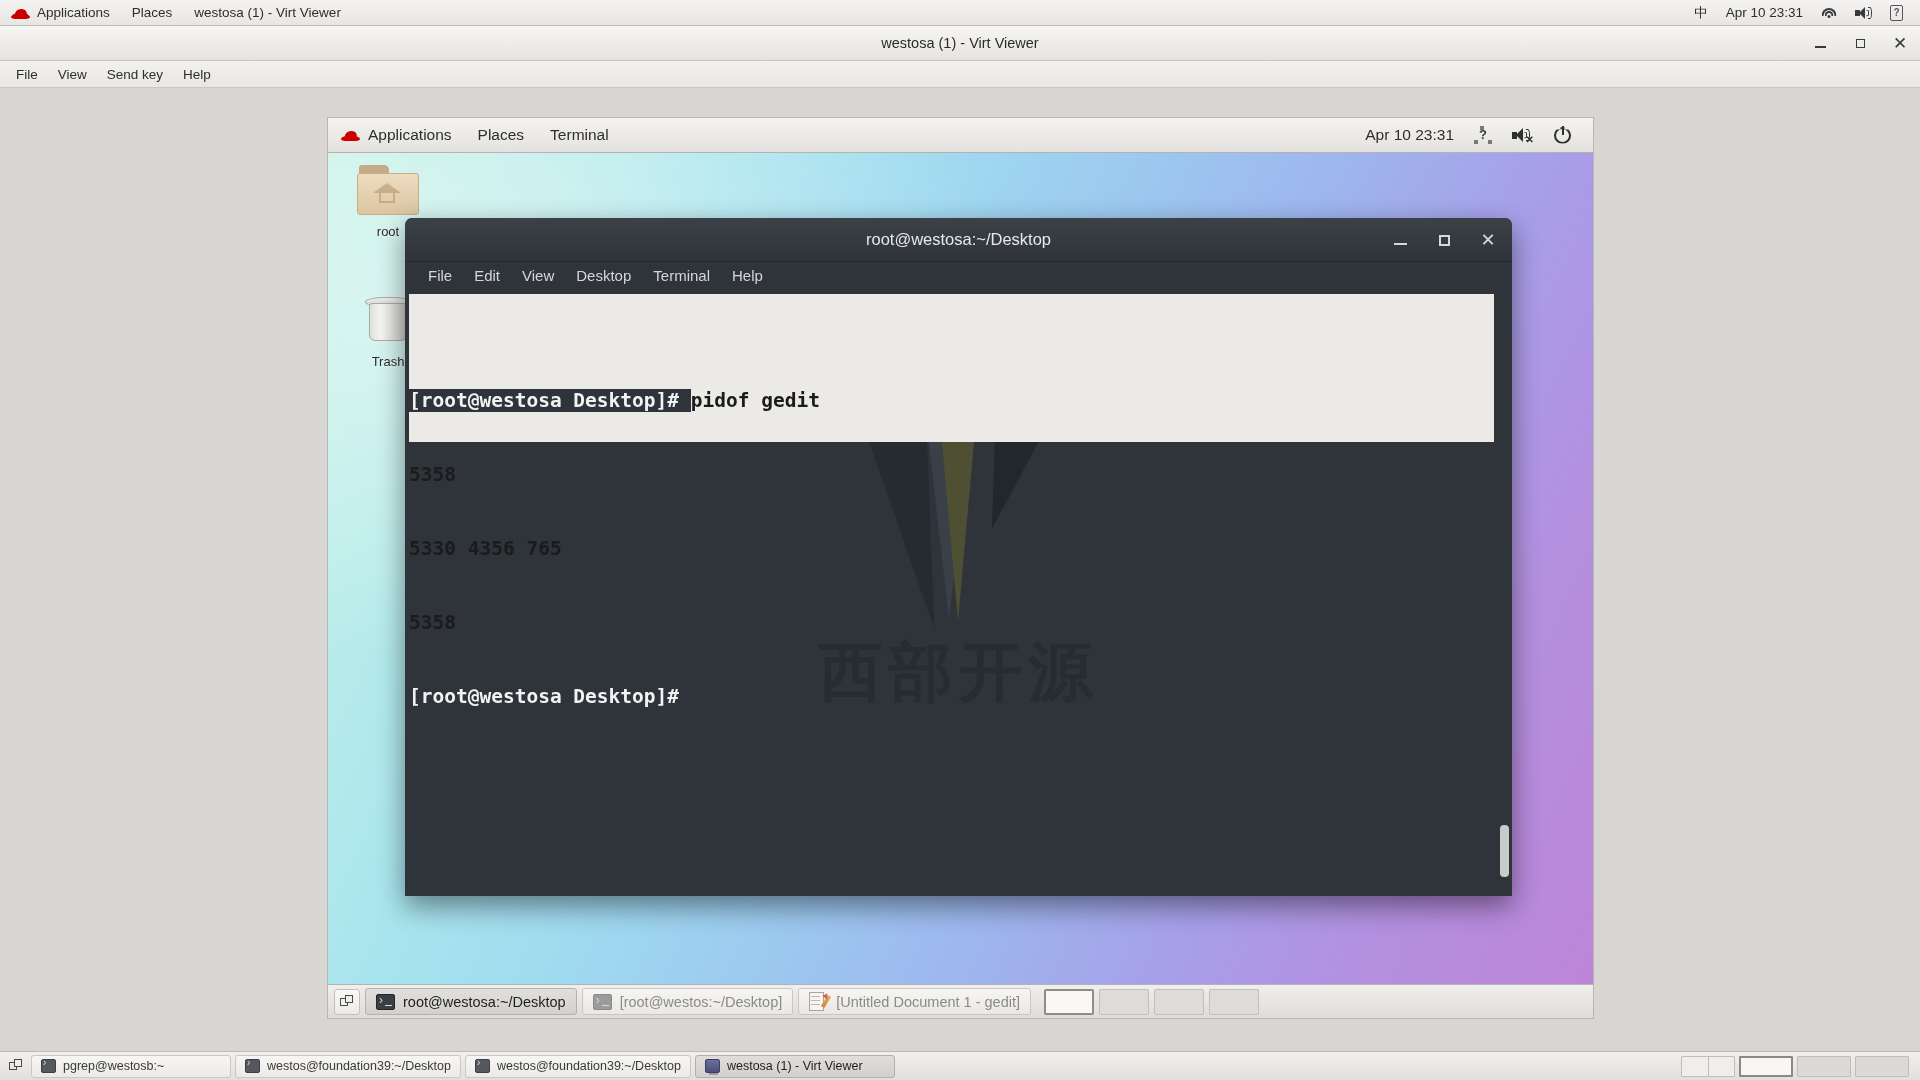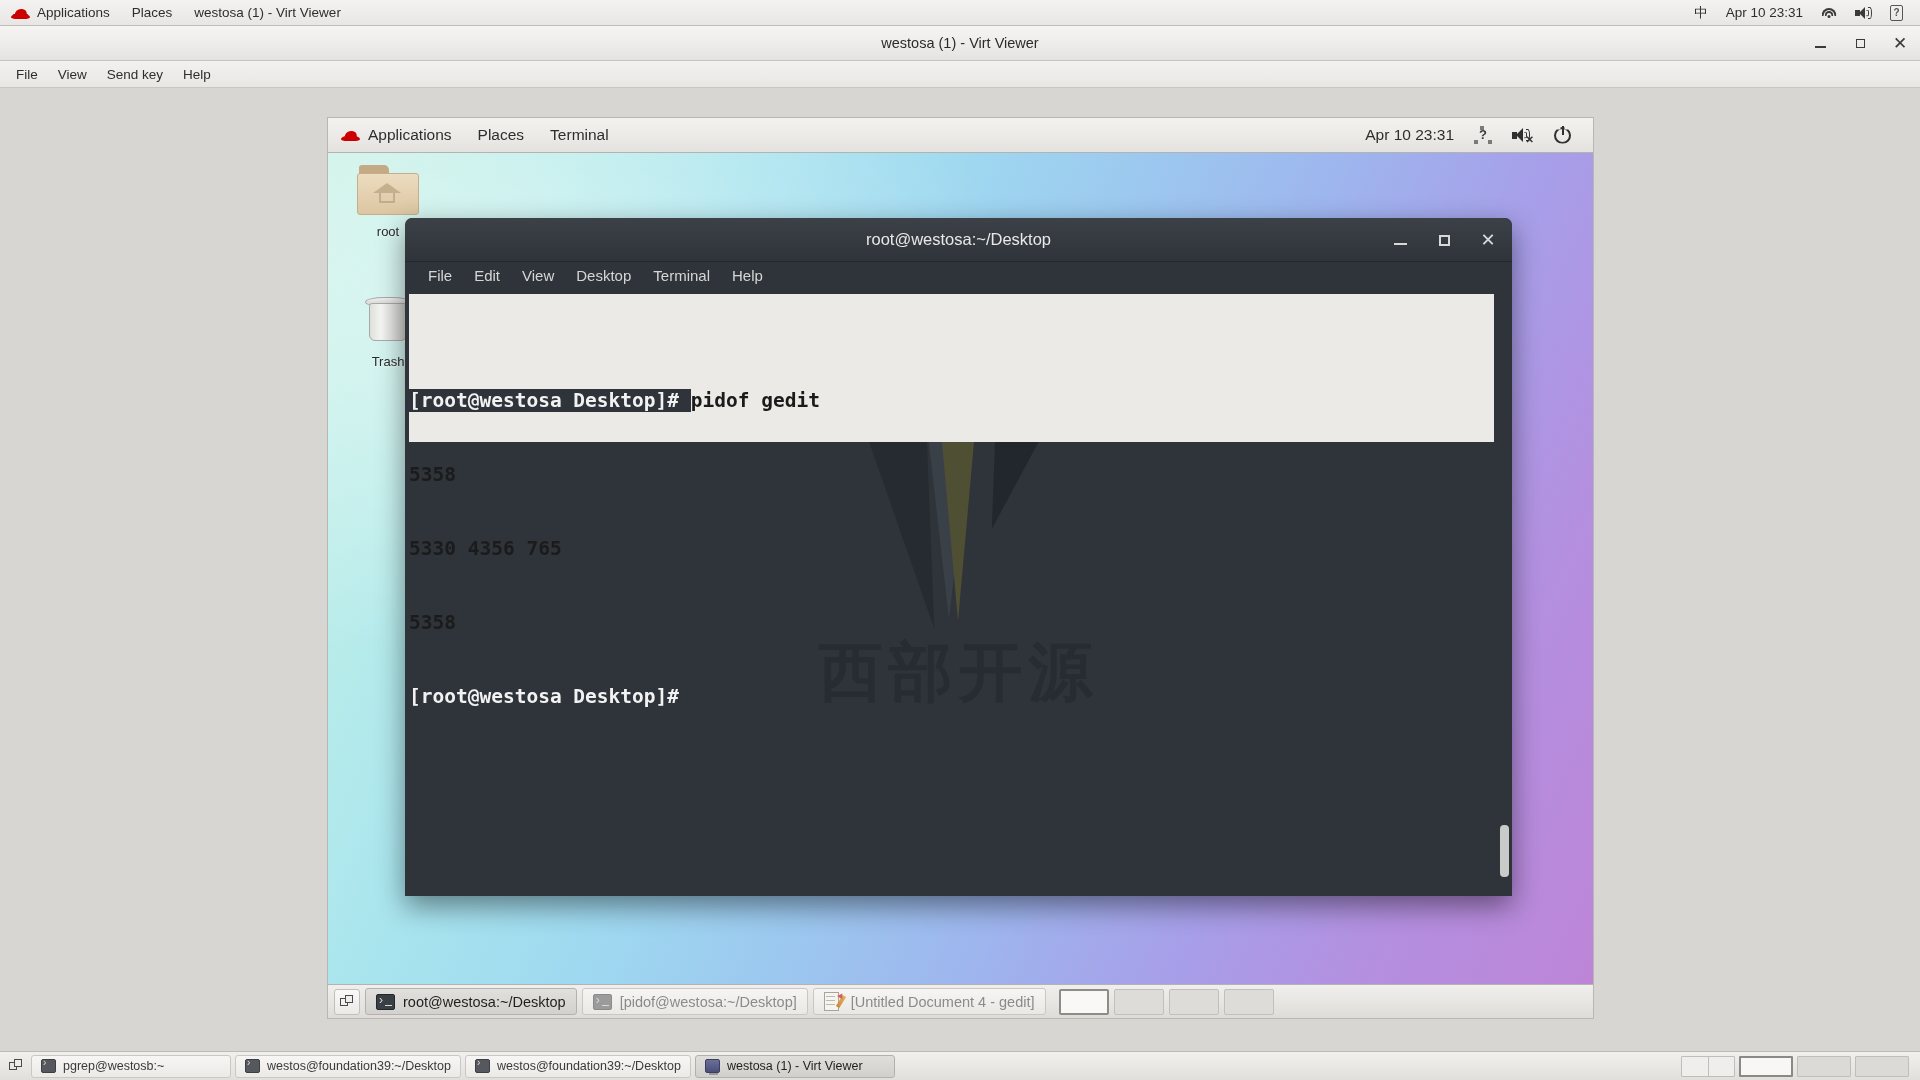--- a/index.html
+++ b/index.html
@@ -585,32 +585,32 @@
           <span class="b1"></span>
             <span class="b2"></span>
         </span>
       </div>
       <div class="tbtask active">
         <span class="term-mini"></span>
         <span>root@westosa:~/Desktop</span>
       </div>
       <div class="tbtask inactive">
         <span class="term-mini dim"></span>
-        <span>[pidof@westosa:~/Desktop]</span>
+        <span>[root@westos:~/Desktop]</span>
       </div>
       <div class="tbtask inactive">
         <span class="gedit-mini">
           <span class="pg"></span>
           <span class="ln" style="top:4px"></span>
             <span class="ln" style="top:8px"></span>
           <span class="ln" style="top:12px"></span>
           <span class="pen"></span>
             <span class="nib"></span>
         </span>
-        <span>[Untitled Document 4 - gedit]</span>
+        <span>[Untitled Document 1 - gedit]</span>
       </div>
       <div class="ws-switcher">
         <div class="ws active"></div>
         <div class="ws"></div>
         <div class="ws"></div>
         <div class="ws"></div>
       </div>
     </div>
   </div>
 </div>

